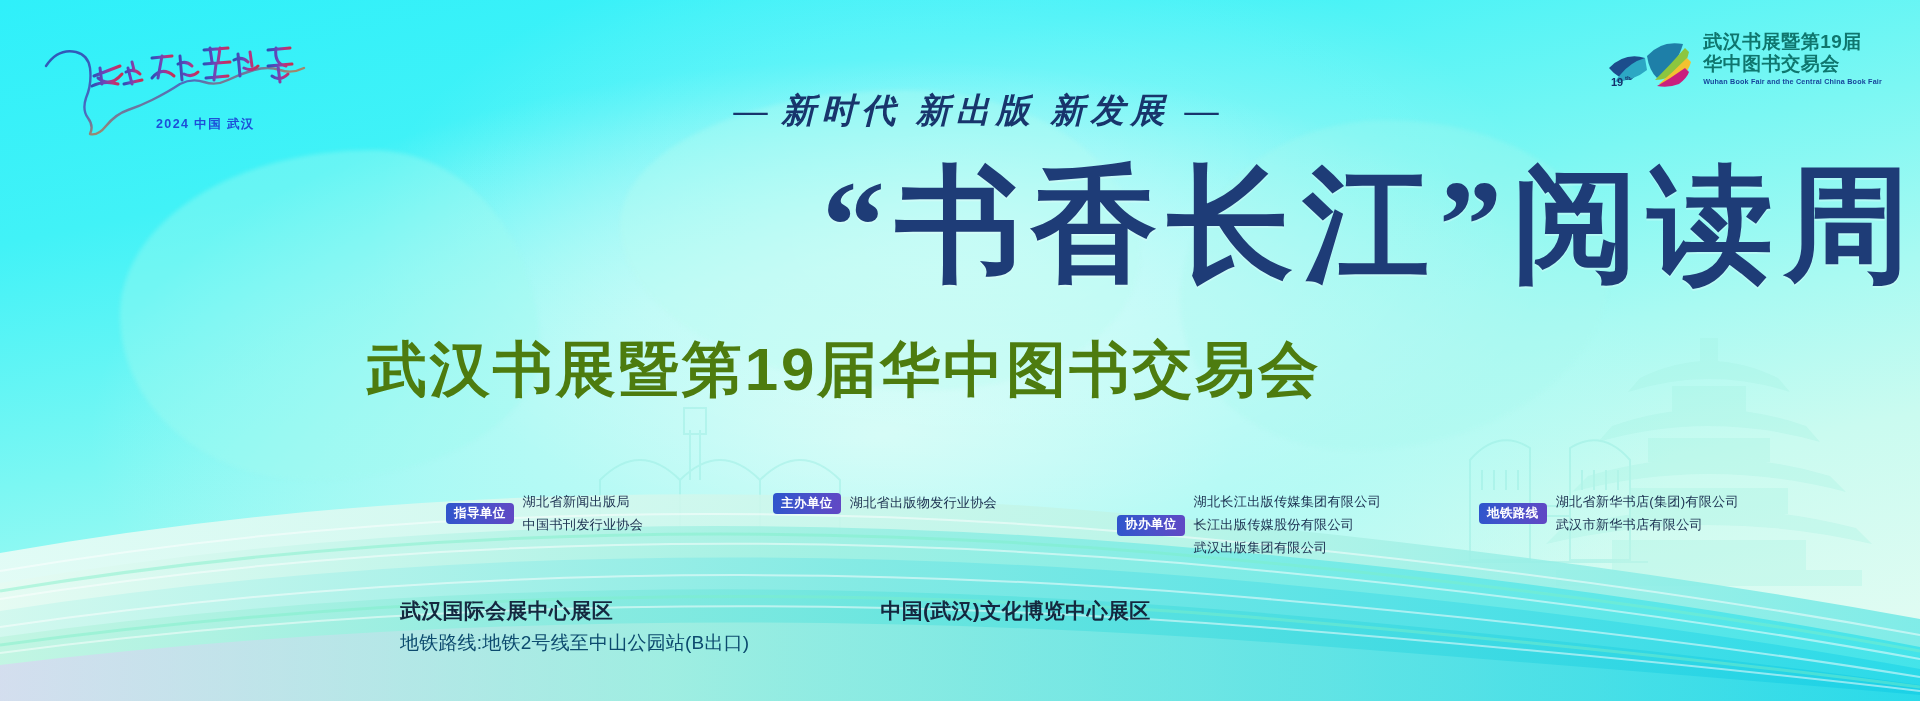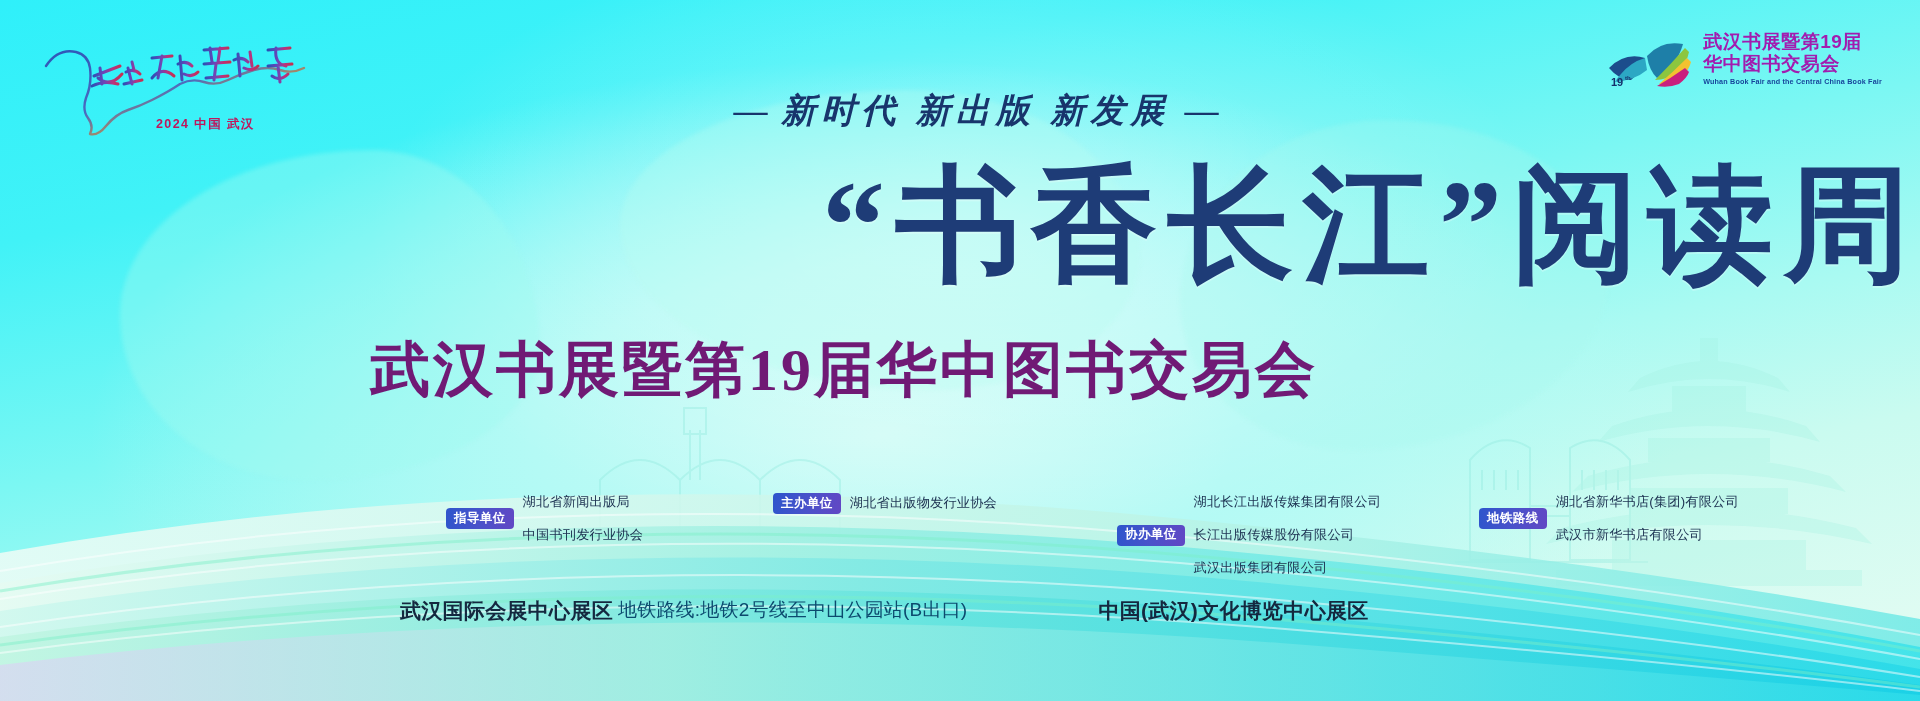--- a/index.html
+++ b/index.html
@@ -53,33 +53,33 @@
 
   
   .content { position:absolute; inset:0; }
 
   
   .culture-logo { position:absolute; left:28px; top:22px; width:300px; height:120px; }
   .culture-logo svg { width:100%; height:100%; display:block; }
   .culture-year {
     position:absolute; left:128px; top:94px;
     font-size:12.5px; font-weight:bold; letter-spacing:1.4px;
-    color:#be185d; white-space:nowrap;
+    color:#1d4ed8; white-space:nowrap;
   }
 
   
   .fair-logo {
     position:absolute; right:38px; top:28px;
     display:flex; align-items:center; gap:10px;
   }
   .fair-mark { width:92px; height:62px; position:relative; }
   .fair-mark svg { width:100%; height:100%; display:block; }
   .fair-text { display:flex; flex-direction:column; gap:1px; }
   .fair-cn1, .fair-cn2 {
-    font-size:19px; font-weight:bold; color:#a21caf;
+    font-size:19px; font-weight:bold; color:#0f766e;
     letter-spacing:.5px; line-height:1.08; white-space:nowrap;
   }
   .fair-en {
     font-size:7.2px; color:#16449A; letter-spacing:.18px;
     white-space:nowrap; margin-top:2px; font-weight:bold;
     transform:scaleY(.95);
   }
 
   
   .tagline {
@@ -101,23 +101,23 @@
     font-size:126px; font-weight:bold;
     color:#1E3C77; letter-spacing:10px;
     line-height:1.12; white-space:nowrap;
     text-shadow:0 2px 0 rgba(255,255,255,.25);
   }
 
   
   .sub-title {
     position:absolute; top:330px; left:0; width:1688px;
     text-align:center;
-    font-family:Liberation Serif, serif;
+    font-family:Liberation Sans, sans-serif;
     font-size:60px; font-weight:bold;
-    color:#701a75; letter-spacing:3px;
+    color:#4d7c0f; letter-spacing:3px;
     white-space:nowrap;
   }
 
   
   .credits {
     position:absolute; top:492px; left:406px;
     display:flex; align-items:flex-start; gap:0;
   }
   .credit-block { display:flex; align-items:center; gap:9px;margin-left:40px; }
   .credit-badge {
@@ -125,30 +125,30 @@
     background:linear-gradient(100deg,#2E55CC 0%,#4A52CA 52%,#6247C4 100%);
     color:#FFFFFF;
     font-size:12.5px; font-weight:bold;
     padding:3.5px 8px 4px;
     border-radius:4px;
     letter-spacing:.4px;
     white-space:nowrap;
     line-height:1.08;
     margin-top:1px;
   }
-  .credit-lines { display:flex; flex-direction:column; gap:14px; }
+  .credit-lines { display:flex; flex-direction:column; gap:4px; }
   .credit-line {
     font-size:13.2px; color:#1B3050; line-height:1.45;
     white-space:nowrap; letter-spacing:.2px;
   }
   .gap-1 { width:90px; } .gap-2 { width:80px; } .gap-3 { width:58px; }
 
   
   .venues { position:absolute; top:597px; left:400px; display:flex; gap:0; }
-  .venue { display:flex; flex-direction:row; gap:5px; }
+  .venue { display:flex; flex-direction:column; gap:5px; }
   .venue-name {
     font-size:21px; font-weight:bold; color:#14283F;
     letter-spacing:.3px; white-space:nowrap;
   }
   .venue-route {
     font-size:19px; color:#0c4a6e; letter-spacing:.2px; white-space:nowrap;
   }
   .venue-gap { width:131px; }
 </style>
 </head>

